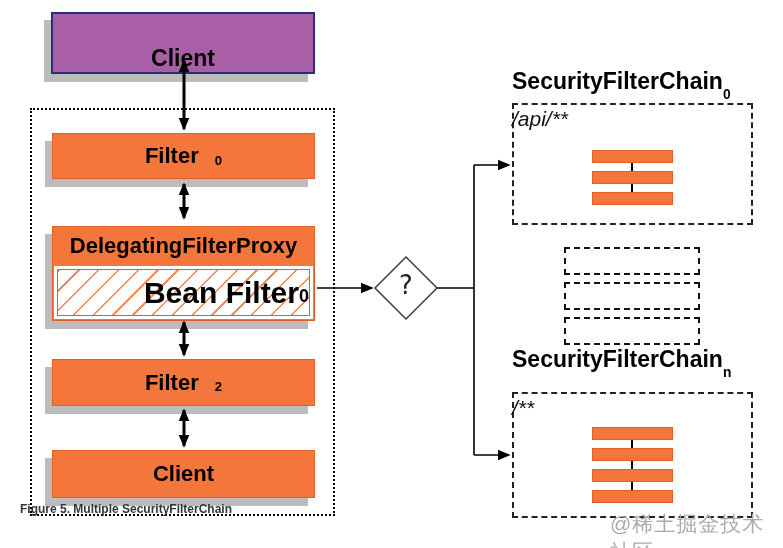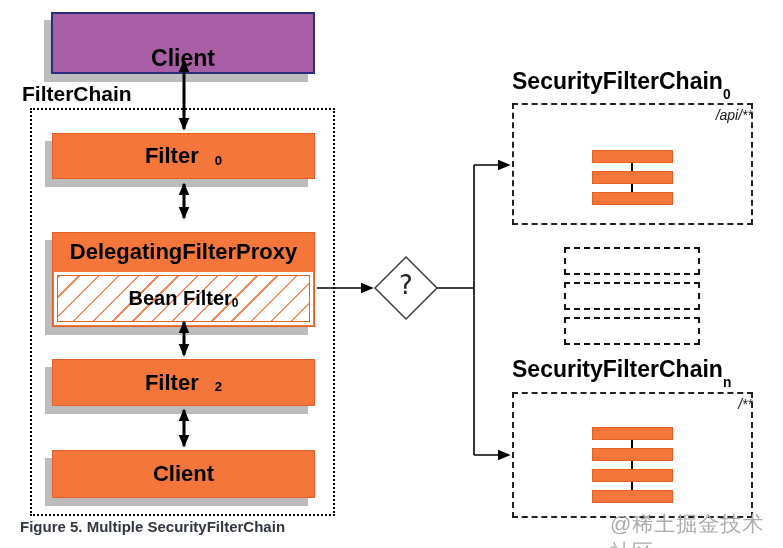--- a/index.html
+++ b/index.html
@@ -23,41 +23,41 @@
     box-shadow:-7px 8px 0 0 var(--shadow-gray,#bcbcbc);
     display:flex;align-items:flex-end;justify-content:center;
     font-weight:bold;font-size:23px;box-sizing:border-box;
   }
   .fc-label{position:absolute;left:22px;top:82px;font-weight:bold;font-size:21px;}
   .fc-box{
     position:absolute;left:30px;top:108px;width:305px;height:408px;
     border:2px dotted #000;box-sizing:border-box;
   }
   .filter0{left:52px;top:133px;width:263px;height:46px;}
-  .proxy{left:52px;top:232px;width:263px;height:95px;flex-direction:column;justify-content:flex-start;}
+  .proxy{left:52px;top:226px;width:263px;height:95px;flex-direction:column;justify-content:flex-start;}
   .proxy-title{margin-top:5px;font-weight:bold;font-size:22px;line-height:1.3;}
   .bean{
     position:absolute;left:4px;bottom:4px;width:253px;height:47px;
     background-color:#fff;
     background-image:repeating-linear-gradient(135deg,
       rgba(240,120,60,0.85) 0px, rgba(240,120,60,0.85) 1.6px, transparent 1.6px, transparent 14px);
     border:1.5px solid var(--box-orange-border,#e35f25);
     box-shadow:0 0 0 3px #fff;
-    display:flex;align-items:center;justify-content:center;
-    font-weight:bold;font-size:20px;box-sizing:border-box;
+    display:flex;align-items:center;justify-content:flex-end;
+    font-weight:bold;font-size:30px;box-sizing:border-box;
   }
   .filter2{left:52px;top:359px;width:263px;height:47px;}
   .servlet{left:52px;top:450px;width:263px;height:48px;}
   sub{font-size:60%;font-weight:bold;position:relative;top:4px;}
-  .caption{position:absolute;left:20px;top:518px;font-weight:bold;font-size:15px;
+  .caption{position:absolute;left:20px;top:502px;font-weight:bold;font-size:12px;
     color:var(--caption-dark,#30363d);}
   
   .sfc-title{position:absolute;width:241px;text-align:left;font-weight:bold;font-size:23px;}
   .sfc-box{position:absolute;width:241px;border:2px dashed #222;box-sizing:border-box;}
-  .pattern{position:absolute;width:241px;text-align:right;font-style:italic;font-size:14px;color:#111;}
+  .pattern{position:absolute;width:241px;text-align:left;font-style:italic;font-size:21px;color:#111;}
   .bar{
     position:absolute;left:592px;width:81px;height:13px;
     background:var(--box-orange,#f4763a);
     border:1px solid var(--box-orange-border,#e35f25);
     box-sizing:border-box;z-index:4;
   }
   .barline{position:absolute;left:631px;width:2px;background:#000;z-index:3;}
   .ebox{
     position:absolute;left:564px;width:136px;height:28px;
     border:2px dashed #111;box-sizing:border-box;background:#fff;
@@ -92,21 +92,20 @@
     <line x1="474" y1="165" x2="474" y2="455" stroke="#000" stroke-width="1.6"></line>
     <line x1="474" y1="165" x2="509" y2="165" stroke="#000" stroke-width="1.6" marker-end="url(#ah)"></line>
     <line x1="474" y1="455" x2="509" y2="455" stroke="#000" stroke-width="1.6" marker-end="url(#ah)"></line>
     <polygon points="375,288 406,257 437,288 406,319" fill="#fff" stroke="#3c3c3c" stroke-width="1.5"></polygon>
   </svg>
 
   <div class="client">
     <span>Client</span>
   </div>
 
-  <div class="fc-label">FilterChain</div>
 
   <div class="fc-box"></div>
 
   <div class="obox filter0">
     <span>Filter</span>
       <sub>0</sub>
   </div>
 
   <div class="obox proxy">
     <div class="proxy-title">DelegatingFilterProxy</div>
@@ -134,21 +133,21 @@
   <div class="pattern" style="left:512px;top:107px;">/api/**</div>
   <div class="barline" style="top:156px;height:42px;"></div>
   <div class="bar" style="top:150px;"></div>
   <div class="bar" style="top:171px;"></div>
   <div class="bar" style="top:192px;"></div>
 
   <div class="ebox" style="top:247px;"></div>
   <div class="ebox" style="top:282px;"></div>
   <div class="ebox" style="top:317px;"></div>
 
-  <div class="sfc-title" style="left:512px;top:356px;">
+  <div class="sfc-title" style="left:512px;top:346px;">
     <span>SecurityFilterChain</span><sub>n</sub>
   </div>
   <div class="sfc-box" style="left:512px;top:392px;height:126px;"></div>
   <div class="pattern" style="left:512px;top:396px;">/**</div>
   <div class="barline" style="top:433px;height:63px;"></div>
   <div class="bar" style="top:427px;"></div>
   <div class="bar" style="top:448px;"></div>
   <div class="bar" style="top:469px;"></div>
   <div class="bar" style="top:490px;"></div>
 

